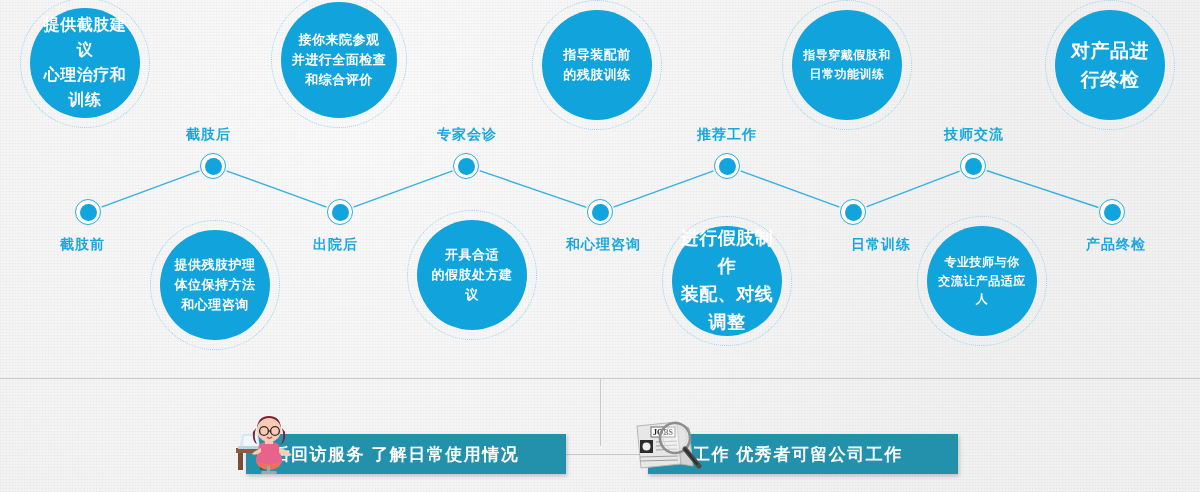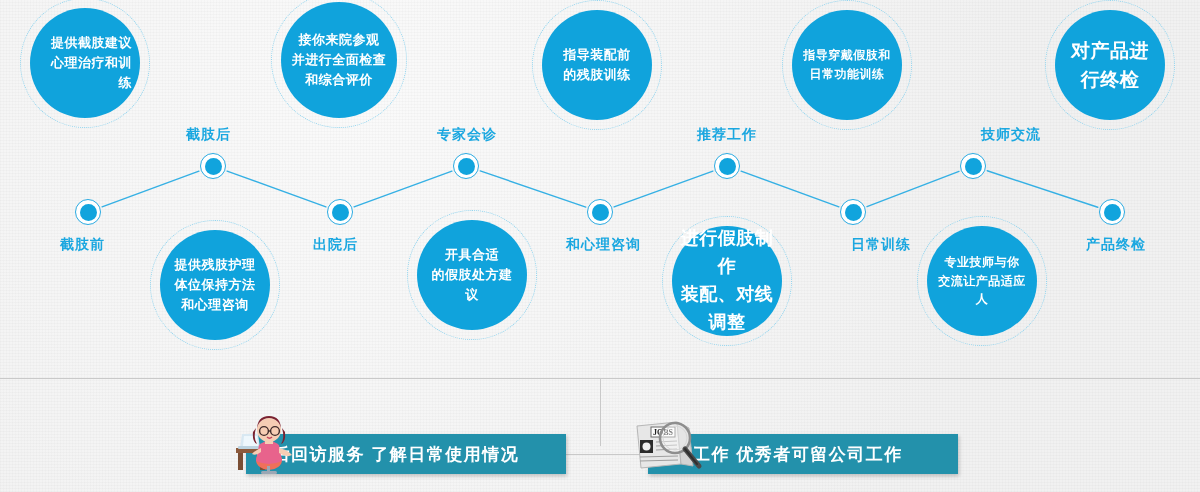--- a/index.html
+++ b/index.html
@@ -126,21 +126,21 @@
       <line x1="741.0903597973022" y1="171.1440996085389" x2="838.9096402026978" y2="206.8559003914611" stroke="#35b0e4" stroke-width="1.4" stroke-linecap="round"></line>
       <line x1="867.0061917595308" y1="206.6309598255132" x2="958.9938082404692" y2="171.3690401744868" stroke="#35b0e4" stroke-width="1.4" stroke-linecap="round"></line>
       <line x1="987.2404612159852" y1="170.7126706182397" x2="1097.7595387840147" y2="207.2873293817603" stroke="#35b0e4" stroke-width="1.4" stroke-linecap="round"></line>
     </svg>
 
   <div class="hr-line"></div>
   <div class="v-line"></div>
 
   <div id="bubble-host">
       <div class="halo" style="left: 20px; top: -2px; width: 130px; height: 130px;"></div>
-      <div class="bubble" style="left: 30px; top: 8px; width: 110px; height: 110px; font-size: 13px; text-align: right;">
+      <div class="bubble" style="left: 30px; top: 8px; width: 110px; height: 110px; font-size: 16px;">
         <span class="btxt">提供截肢建议
 心理治疗和训练</span>
       </div>
       <div class="halo" style="left: 271px; top: -8px; width: 136px; height: 136px;"></div>
       <div class="bubble" style="left: 281px; top: 2px; width: 116px; height: 116px; font-size: 13px;">
         <span class="btxt">接你来院参观
 并进行全面检查
 和综合评价</span>
       </div>
       <div class="halo" style="left: 532px; top: 0px; width: 130px; height: 130px;"></div>
@@ -188,21 +188,21 @@
       <div class="node-label" style="left: 313px; top: 236px;">出院后</div>
       <div class="node" style="left: 453px; top: 153px;"></div>
       <div class="node-label" style="left: 437px; top: 126px;">专家会诊</div>
       <div class="node" style="left: 587px; top: 199px;"></div>
       <div class="node-label" style="left: 566px; top: 236px;">和心理咨询</div>
       <div class="node" style="left: 714px; top: 153px;"></div>
       <div class="node-label" style="left: 697px; top: 126px;">推荐工作</div>
       <div class="node" style="left: 840px; top: 199px;"></div>
       <div class="node-label" style="left: 825px; top: 236px; margin-left: 26px;">日常训练</div>
       <div class="node" style="left: 960px; top: 153px;"></div>
-      <div class="node-label" style="left: 944px; top: 126px; margin-left: 37px;">技师交流</div>
+      <div class="node-label" style="left: 944px; top: 126px;">技师交流</div>
       <div class="node" style="left: 1099px; top: 199px;"></div>
       <div class="node-label" style="left: 1086px; top: 236px;">产品终检</div>
     </div>
 
   <div class="banner" id="banner-0" style="left: 246px; top: 434px; width: 320px; background: rgb(35, 145, 171);">
     <span class="btext">售后回访服务  了解日常使用情况</span>
   </div>
   <svg class="banner-icon ill-woman" viewBox="0 0 62 62">
 
     <rect x="2" y="36" width="30" height="5" fill="#8c5a3c"></rect>

